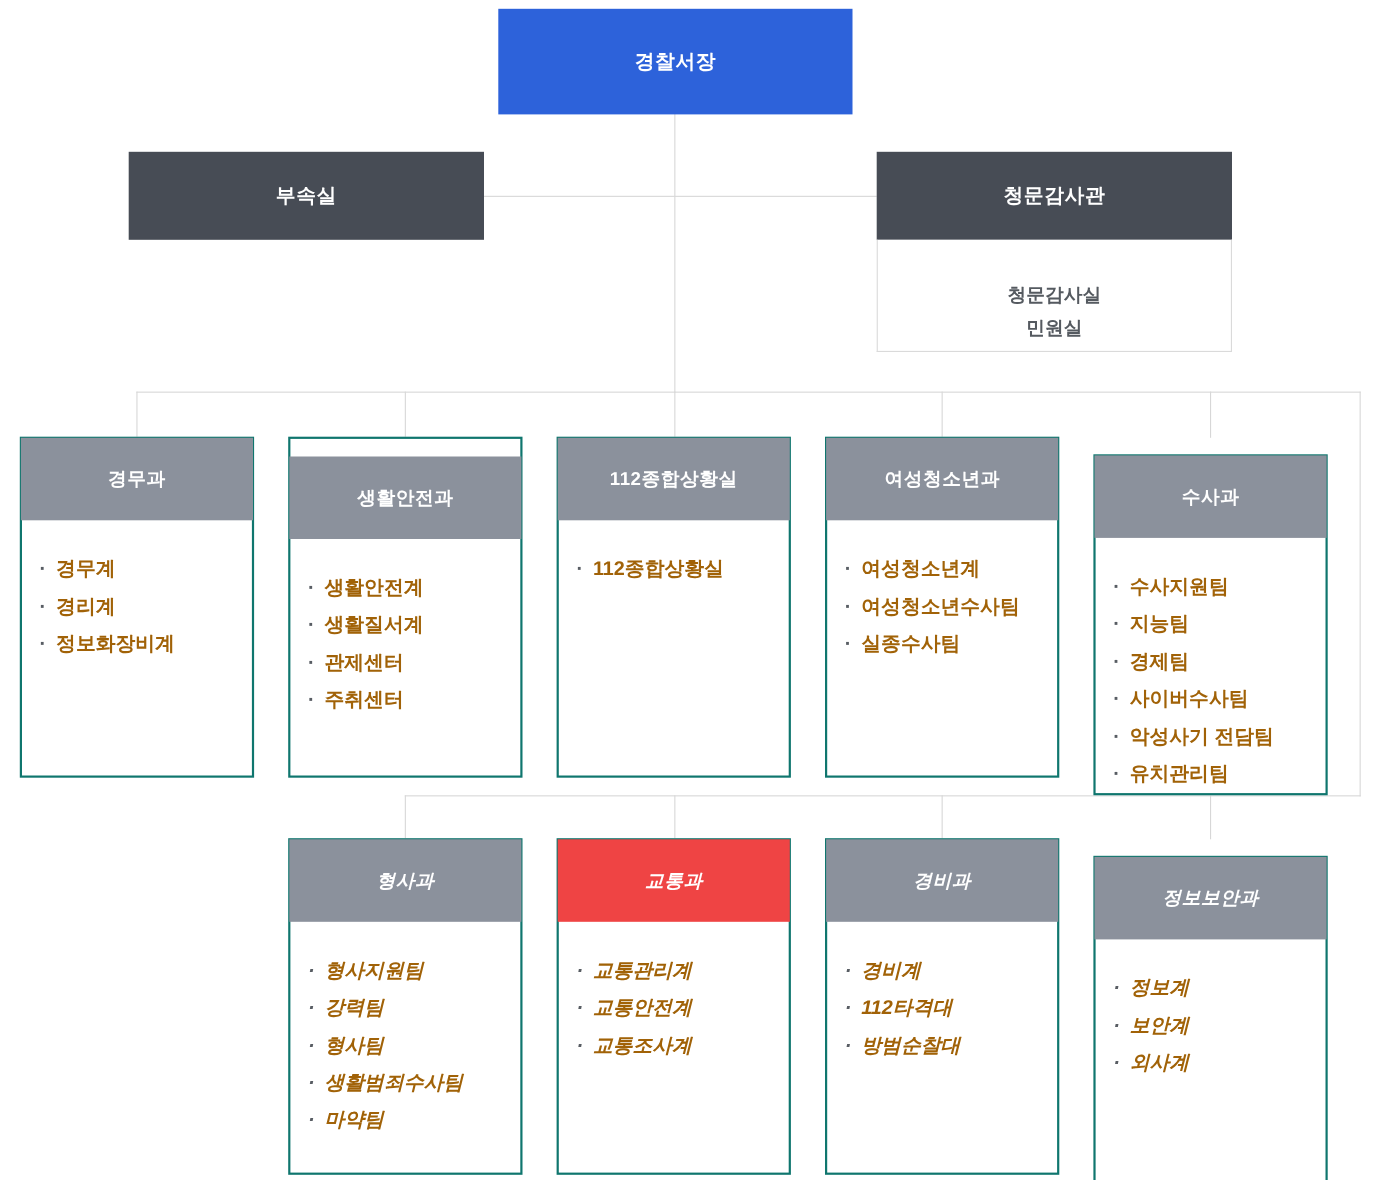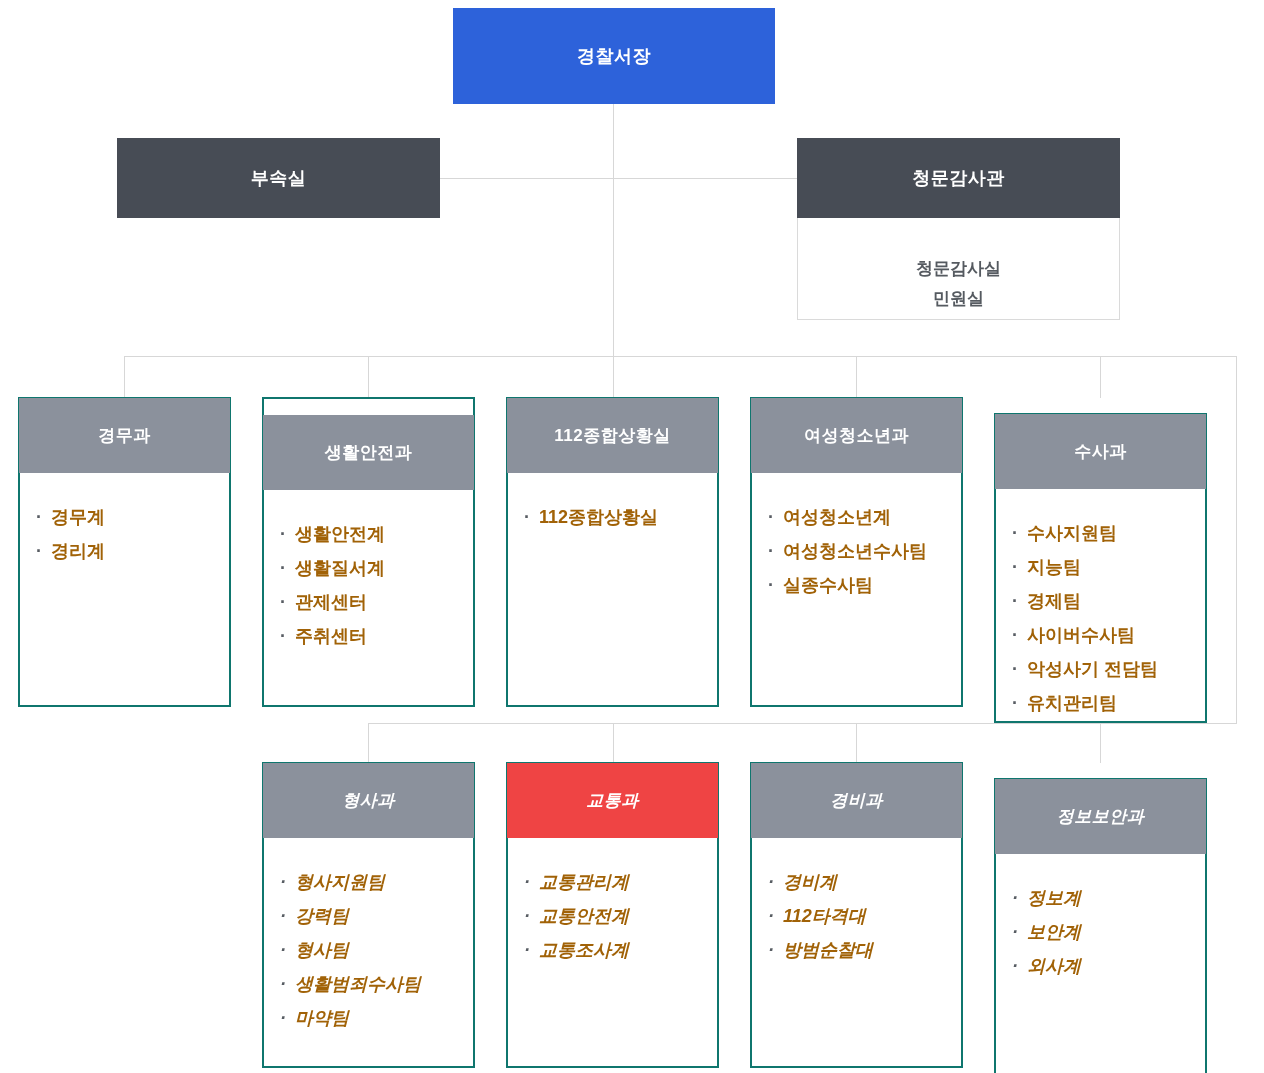--- a/index.html
+++ b/index.html
@@ -145,20 +145,21 @@
       <div>청문감사실</div>
       <div>민원실</div>
     </div>
   </div>
 
 <div class="dept-card row1 col1">
       <div class="dept-header" style="background: rgb(139, 145, 156);">경무과</div>
       <ul class="dept-list">
         <li>경무계</li>
         <li>경리계</li>
+        <li>정보화장비계</li>
       </ul>
     </div>
     <div class="dept-card row1 col2">
       <div class="dept-header" style="background: rgb(139, 145, 156); margin-top: 16px;">생활안전과</div>
       <ul class="dept-list">
         <li>생활안전계</li>
         <li>생활질서계</li>
         <li>관제센터</li>
         <li>주취센터</li>
       </ul>

